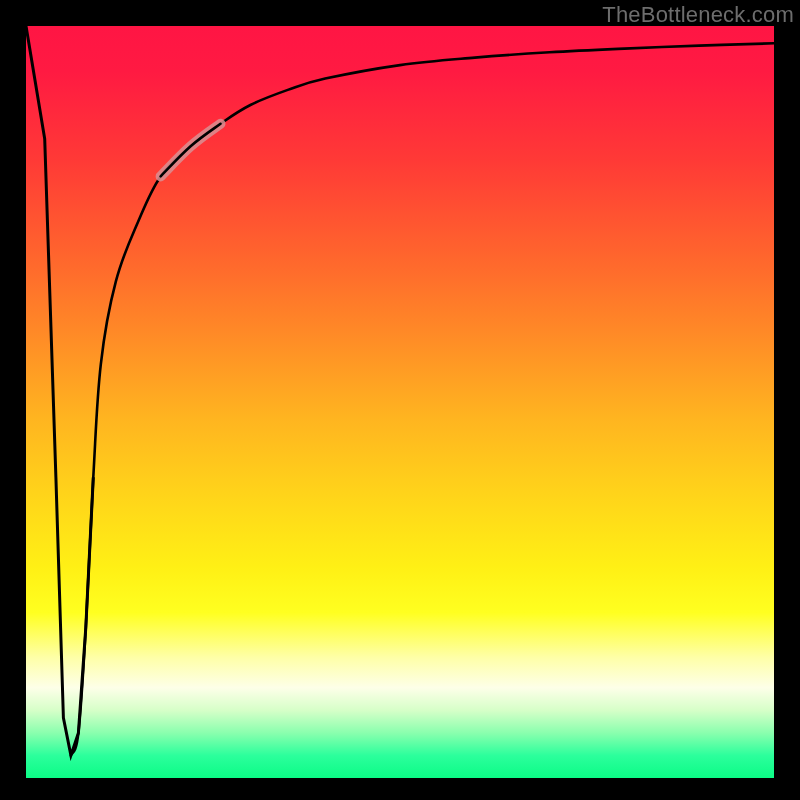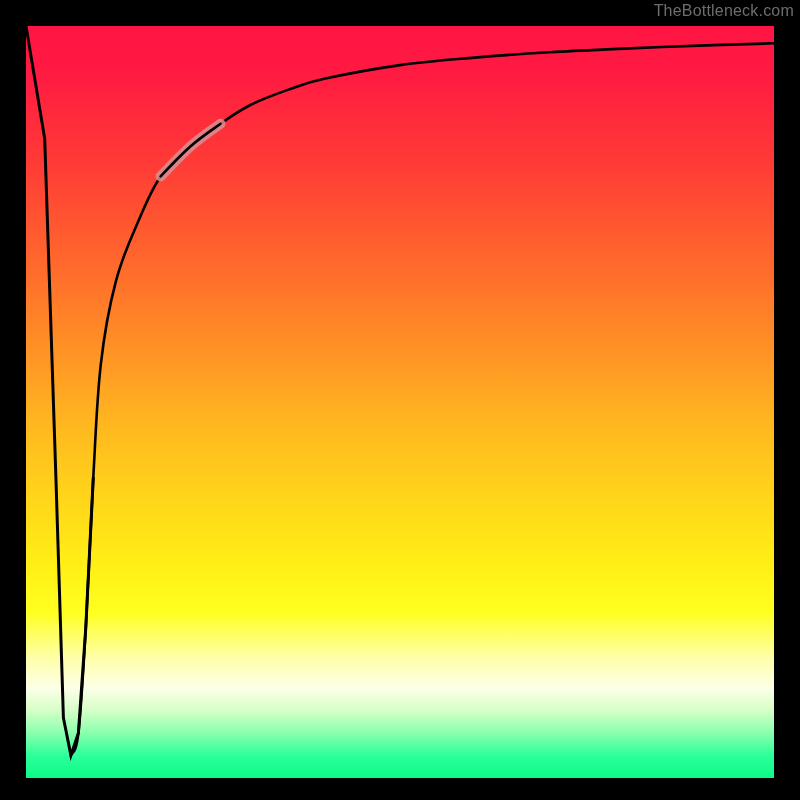--- a/index.html
+++ b/index.html
@@ -75,21 +75,21 @@
     fill: none;
     stroke: #000;
     stroke-width: 2.6;
     stroke-linecap: round;
   }
   .watermark {
     position: absolute;
     top: 2px;
     right: 6px;
     color: #6d6d6d;
-    font-size: 16px;
+    font-size: 22px;
     font-weight: 400;
     letter-spacing: 0.2px;
     user-select: none;
   }
 </style>
 </head>
 <body>
 
 <div class="stage">
 

